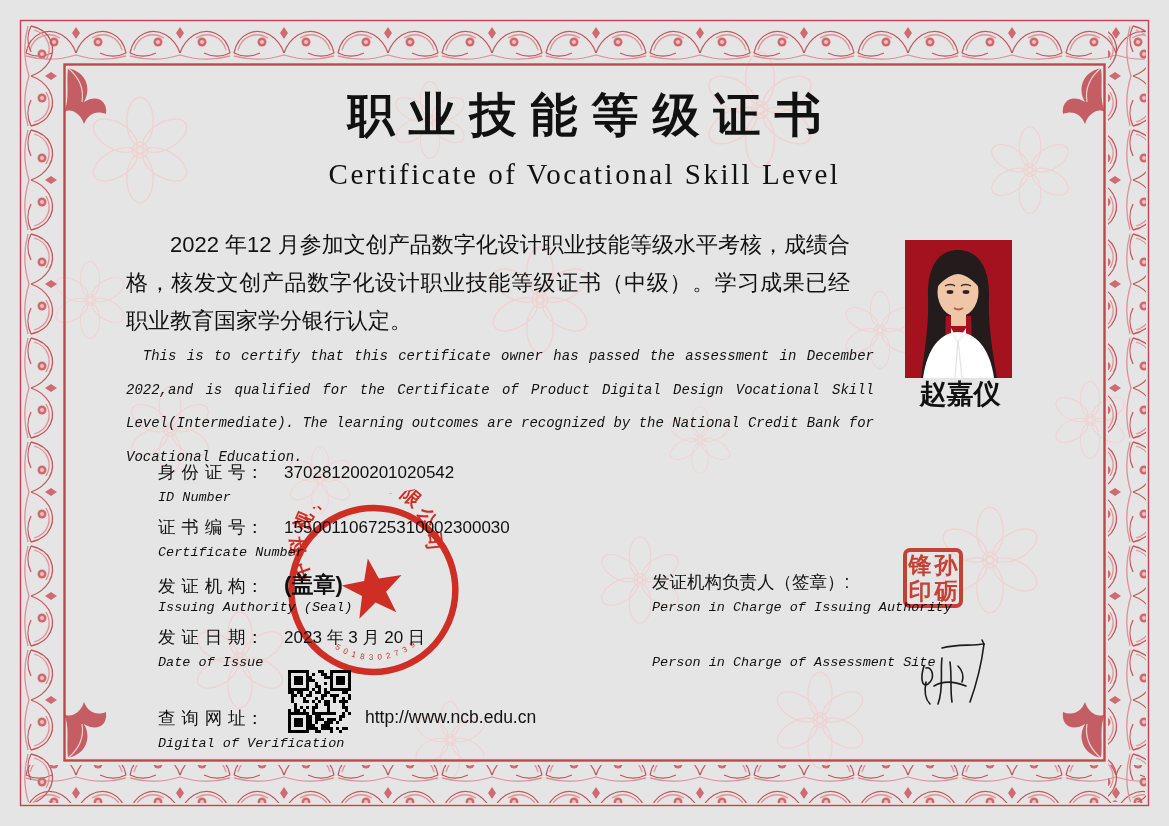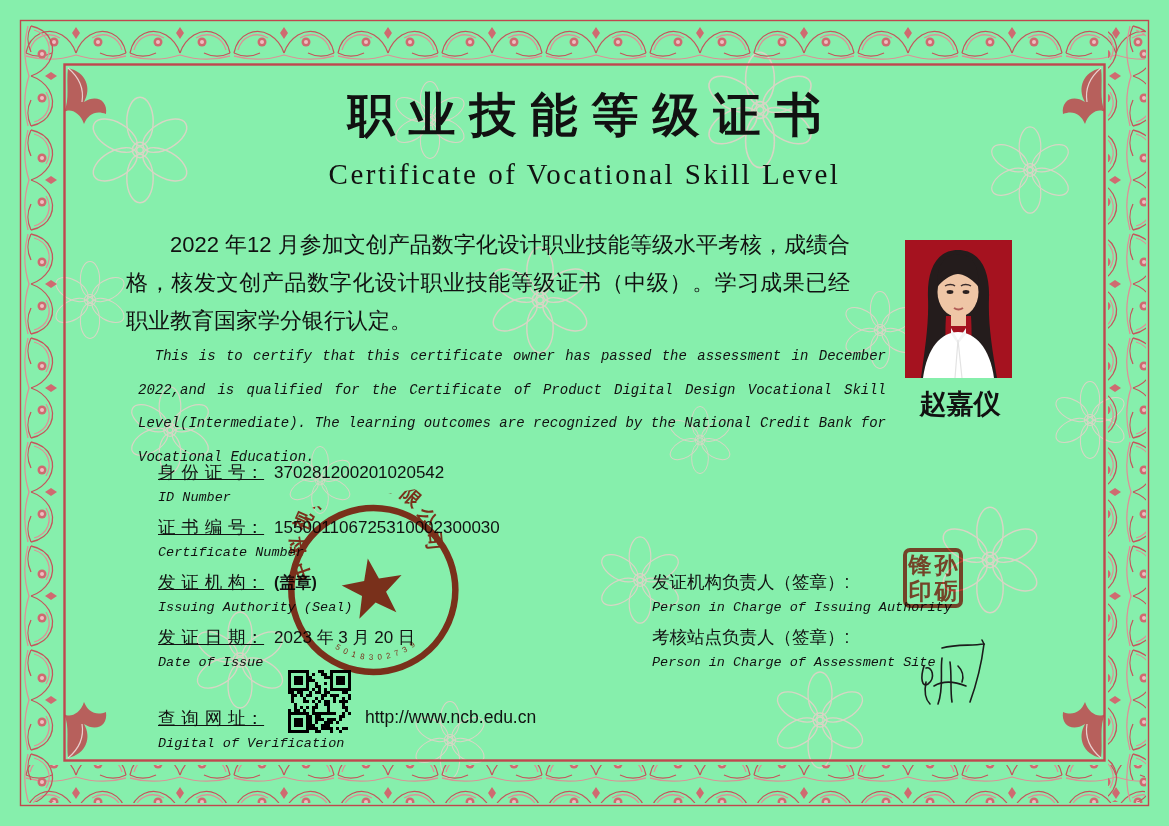--- a/index.html
+++ b/index.html
@@ -1,38 +1,38 @@
 <!DOCTYPE html>
 <html><head>
 <meta charset="utf-8">
 <style>
   html,body{margin:0;padding:0;background:#ffffff;}
-  .cert{position:relative;width:1169px;height:826px;background:#86efac;overflow:hidden;
+  .cert{position:relative;width:1169px;height:826px;background:#e5e5e5;overflow:hidden;
         font-family:"Liberation Sans",sans-serif;color:#111;}
   .abs{position:absolute;}
   svg{display:block;}
   .layer{position:absolute;left:0;top:0;pointer-events:none;}
 
   .title-cn{left:0;top:84px;width:1169px;text-align:center;font-size:47px;font-weight:bold;
             letter-spacing:14px;padding-left:14px;box-sizing:border-box;}
   .title-en{left:0;top:158px;width:1169px;text-align:center;font-size:29px;letter-spacing:2.5px;
             font-family:"Liberation Serif",serif;}
 
   .body-cn{left:126px;top:226px;width:724px;font-size:22px;line-height:38px;
            text-align:justify;text-indent:2em;}
   .body-en{left:126px;top:340px;width:748px;font-size:14px;line-height:33.5px;
-           font-family:"Liberation Mono",monospace;font-style:italic;text-align:justify;text-indent:2ch;margin-left:12px;}
+           font-family:"Liberation Mono",monospace;font-style:italic;text-align:justify;text-indent:2ch;}
 
   .frow{white-space:nowrap;font-size:17.5px;}
-  .frow .lbl{letter-spacing:0.5px;text-decoration:underline;}
-  .frow .val{font-size:17px;margin-left:10px;}
-  .frow .val.bold{font-weight:bold;font-size:16px;}
+  .frow .lbl{letter-spacing:0.5px;}
+  .frow .val{font-size:17px;margin-left:20px;}
+  .frow .val.bold{font-weight:bold;font-size:22px;}
   .sub{font-family:"Liberation Mono",monospace;font-style:italic;font-size:13.5px;white-space:nowrap;}
 
-  .name-cn{left:880px;top:386px;width:160px;text-align:center;font-size:27px;font-weight:bold;}
+  .name-cn{left:880px;top:376px;width:160px;text-align:center;font-size:27px;font-weight:bold;}
   .name-en{left:880px;top:422px;width:160px;text-align:center;font-size:24px;}
 
   .seal-round{left:283px;top:498px;width:180px;height:180px;transform:rotate(-10deg);
               mix-blend-mode:multiply;opacity:0.95;}
   .seal-square{left:903px;top:548px;width:60px;height:60px;box-sizing:border-box;
                border:4px solid #d8382a;border-radius:7px;display:grid;
                grid-template-columns:1fr 1fr;grid-template-rows:1fr 1fr;
                mix-blend-mode:multiply;opacity:0.92;background:rgba(255,255,255,0);}
   .seal-square span{display:flex;align-items:center;justify-content:center;
                     font-size:23px;font-weight:bold;color:#d8382a;line-height:1;}
@@ -509,21 +509,20 @@
         <rect x="30" y="60" width="3" height="3"></rect>
         <rect x="42" y="60" width="3" height="3"></rect>
         <rect x="51" y="60" width="3" height="3"></rect>
       </g>
     </svg>
   <div class="abs url">http://www.ncb.edu.cn</div>
   <div class="abs sub" style="left:158px;top:736px;">Digital of Verification</div>
 
   <div class="abs frow" style="left:652px;top:570px;">发证机构负责人（签章）:</div>
   <div class="abs sub" style="left:652px;top:600px;">Person in Charge of Issuing Authority</div>
-  <div class="abs frow" style="left:652px;top:625px;">考核站点负责人（签章）:</div>
   <div class="abs sub" style="left:652px;top:655px;">Person in Charge of Assessment Site</div>
 
   <svg class="abs photo" viewBox="0 0 107 138">
     <rect width="107" height="138" fill="#a5121f"></rect>
     <path d="M53,10 C30,10 22,32 23,58 C24,84 20,108 16,138 L44,138 C40,110 40,92 41,76 L66,76 C67,92 67,110 63,138 L92,138 C87,108 83,84 84,58 C85,32 76,10 53,10 Z" fill="#241c1c"></path>
     <ellipse cx="53" cy="52" rx="20.5" ry="25" fill="#efc6a6"></ellipse>
     <path d="M53,14 C36,14 31,32 33,46 C40,38 48,34 53,34 C58,34 66,38 73,46 C75,32 70,14 53,14 Z" fill="#241c1c"></path>
     <ellipse cx="45" cy="52" rx="3.4" ry="1.9" fill="#2a2020"></ellipse>
     <ellipse cx="61" cy="52" rx="3.4" ry="1.9" fill="#2a2020"></ellipse>
     <path d="M40,46 C43,44 48,44 50,46" stroke="#3a2c2c" stroke-width="1.4" fill="none"></path>

